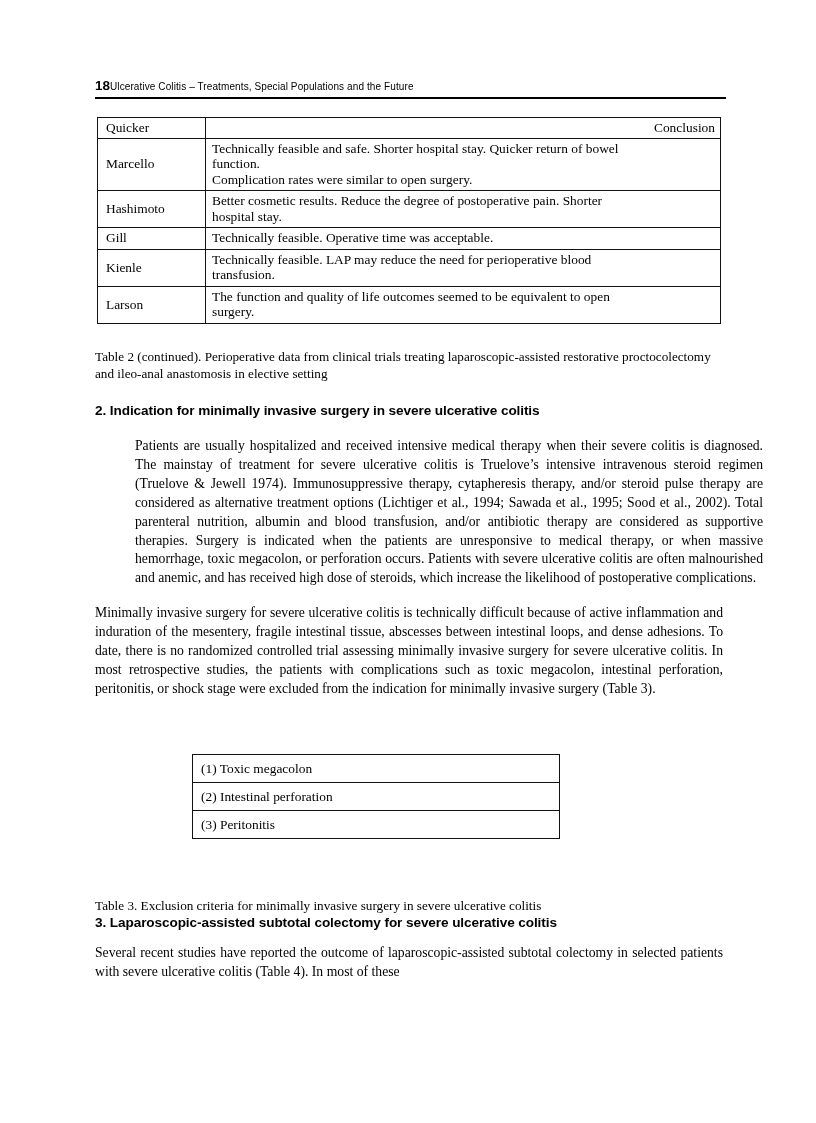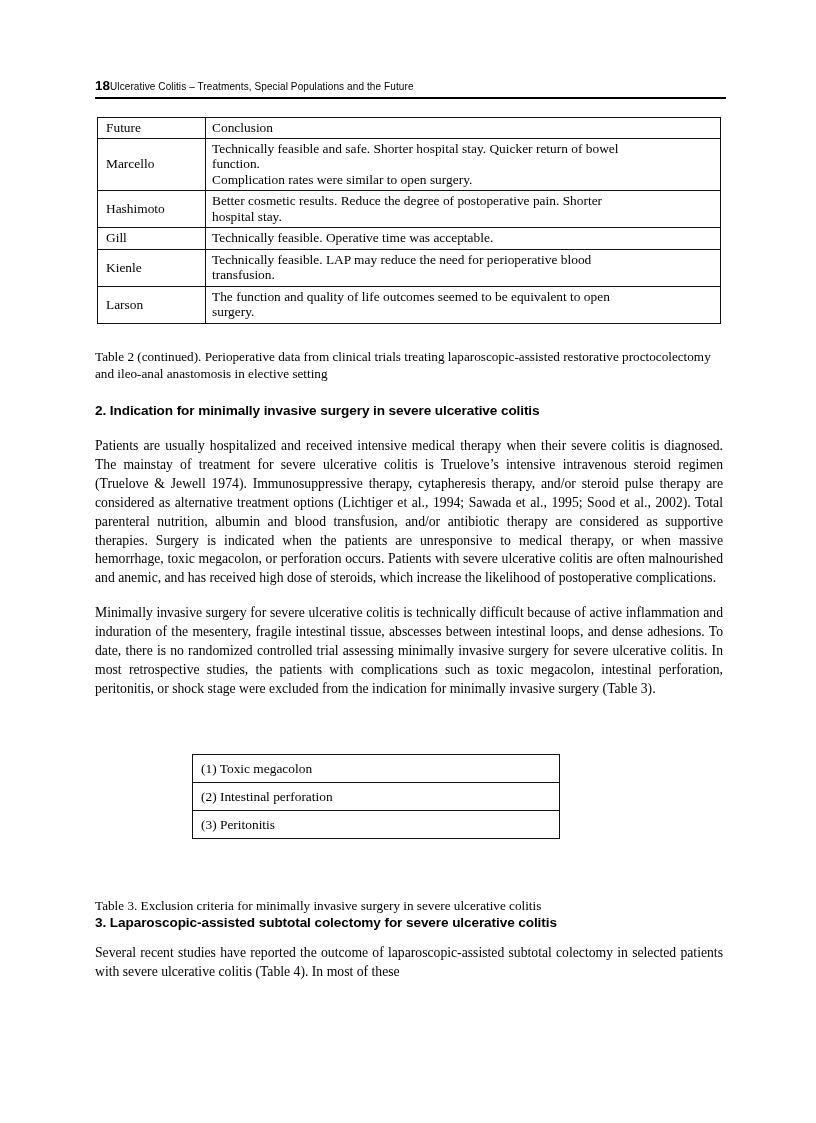--- a/index.html
+++ b/index.html
@@ -72,21 +72,21 @@
   }
   .table2 .col-author {
     width: 94px;
     vertical-align: middle;
     padding-left: 8px;
   }
   .table2 th.col-author {
     vertical-align: middle;
   }
   .table2 th.col-concl {
-    text-align: left;
+    text-align: right;
   }
   .table2 tr.hdr td, .table2 tr.hdr th {
     padding-top: 2px;
     padding-bottom: 2px;
   }
   .cell-lines > div { white-space: nowrap; }
 
   
   .caption {
     position: absolute;
@@ -115,21 +115,21 @@
   .body-para {
     position: absolute;
     left: 95px;
     width: 628px;
     text-align: justify;
     text-justify: inter-word;
     font-size: 13.7px;
     line-height: 18.9px;
     hyphens: none;
   }
-  #para-1 { top: 437px; }
+  #para-1 { top: 437px; margin-left: 40px; }
   #para-2 { top: 604px; }
   #para-3 { top: 944px; }
 
   
   .table3 {
     position: absolute;
     left: 192px;
     top: 754px;
     width: 368px;
     border-collapse: collapse;
@@ -149,21 +149,21 @@
 
   <div class="running-head">
     <span class="page-number">18</span>
     <span class="head-title">Ulcerative Colitis – Treatments, Special Populations and the Future</span>
   </div>
   <div class="head-rule"></div>
 
   <table class="table2">
     <tbody>
       <tr class="hdr">
-        <th class="col-author">Future</th>
+        <th class="col-author">Quicker</th>
         <th class="col-concl">Conclusion</th>
       </tr>
       <tr>
         <td class="col-author">Marcello</td>
         <td class="cell-lines">
           <div>Technically feasible and safe. Shorter hospital stay. Quicker return of bowel</div>
           <div>function.</div>
           <div>Complication rates were similar to open surgery.</div>
         </td>
       </tr>

